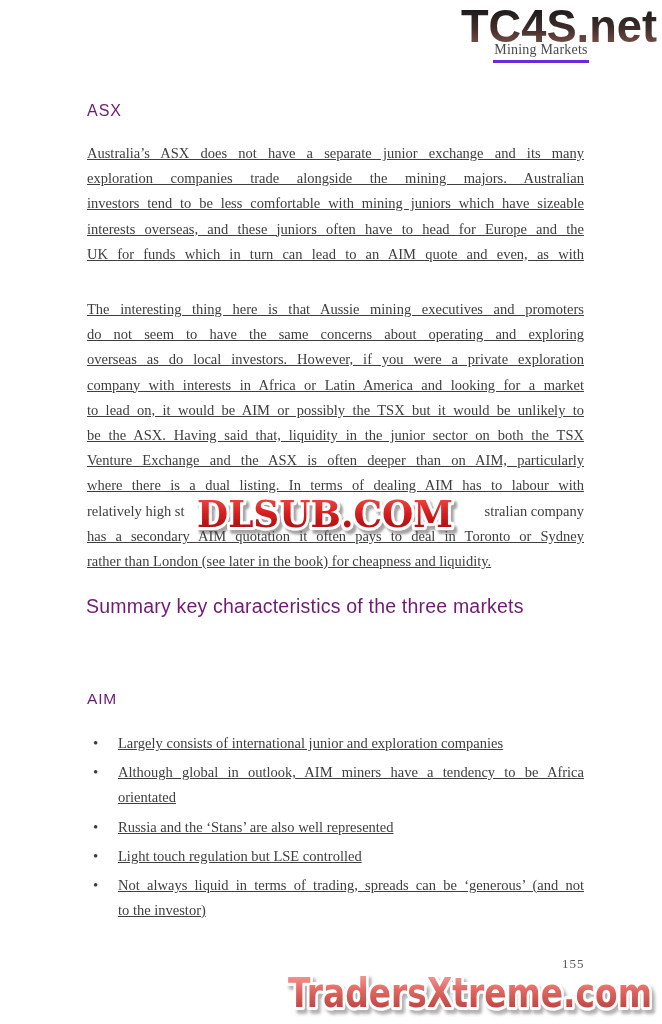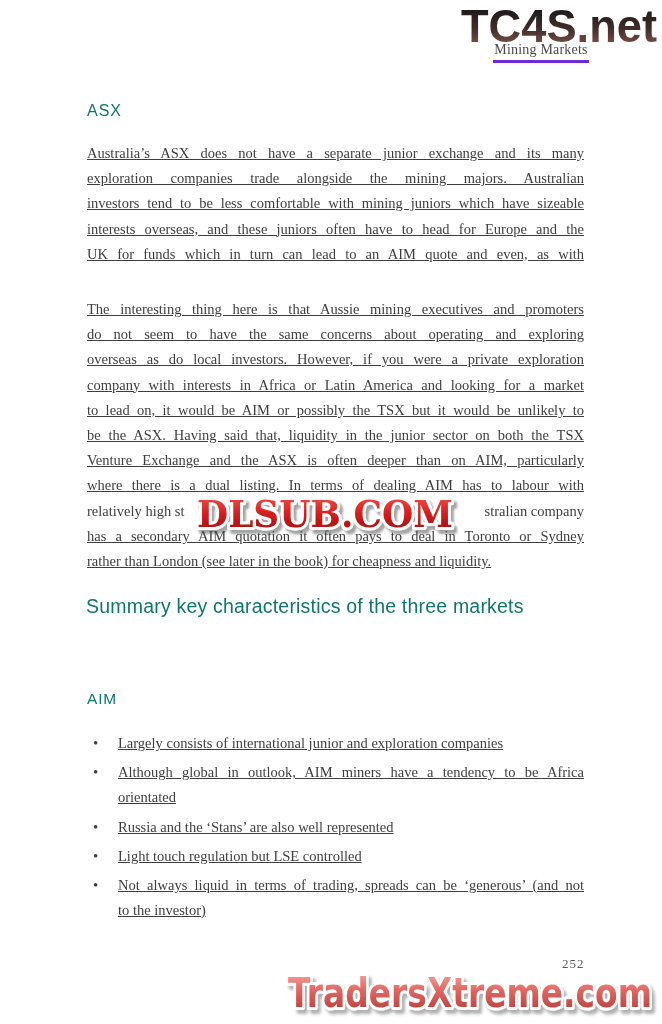--- a/index.html
+++ b/index.html
@@ -25,21 +25,21 @@
     border-bottom: 3px solid #6d28d9;
     letter-spacing: 0.2px;
     z-index: 2;
   }
   #tc4s-logo { left: 458px; top: 1px; z-index: 3; }
 
   
   .sans-head {
     font-family: "Liberation Sans", sans-serif;
     font-weight: 400;
-    color: #0f766e;
+    color: #701a75;
   }
   #h-asx      { left: 87px; top: 102px; font-size: 16px;  letter-spacing: 1px; }
   #h-summary  { left: 86px; top: 595px; font-size: 19.5px; letter-spacing: 0.2px; }
   #h-aim      { left: 87px; top: 690px; font-size: 15.5px; letter-spacing: 0.8px; }
 
   
   .textblock { width: 497px; font-size: 14.5px; }
   #para1 { left: 87px; top: 141px; }
   #para2 { left: 87px; top: 297px; }
   #intro-line { left: 87px; top: 640px; }
@@ -152,21 +152,21 @@
     <div class="bullet">
       <span class="marker">•</span>
       <div class="btext">
         <div class="line jline">Not always liquid in terms of trading, spreads can be ‘generous’ (and not</div>
         <div class="line lline">to the investor)</div>
       </div>
     </div>
 
   </div>
 
-  <div id="page-number" class="abs">252</div>
+  <div id="page-number" class="abs">155</div>
 
   <svg id="wm-middle" class="abs" width="272" height="56" viewBox="0 0 272 56">
     <defs>
       <linearGradient id="g-dlsub" x1="0" y1="0" x2="0" y2="1">
         <stop offset="0.12" stop-color="#ef4b45"></stop>
         <stop offset="0.5" stop-color="#d61f1f"></stop>
         <stop offset="0.92" stop-color="#9e0d0d"></stop>
       </linearGradient>
       <filter id="ds-mid" x="-20%" y="-20%" width="150%" height="160%">
         <feDropShadow dx="3" dy="4" stdDeviation="1.3" flood-color="#4a4a4a" flood-opacity="0.5"></feDropShadow>

